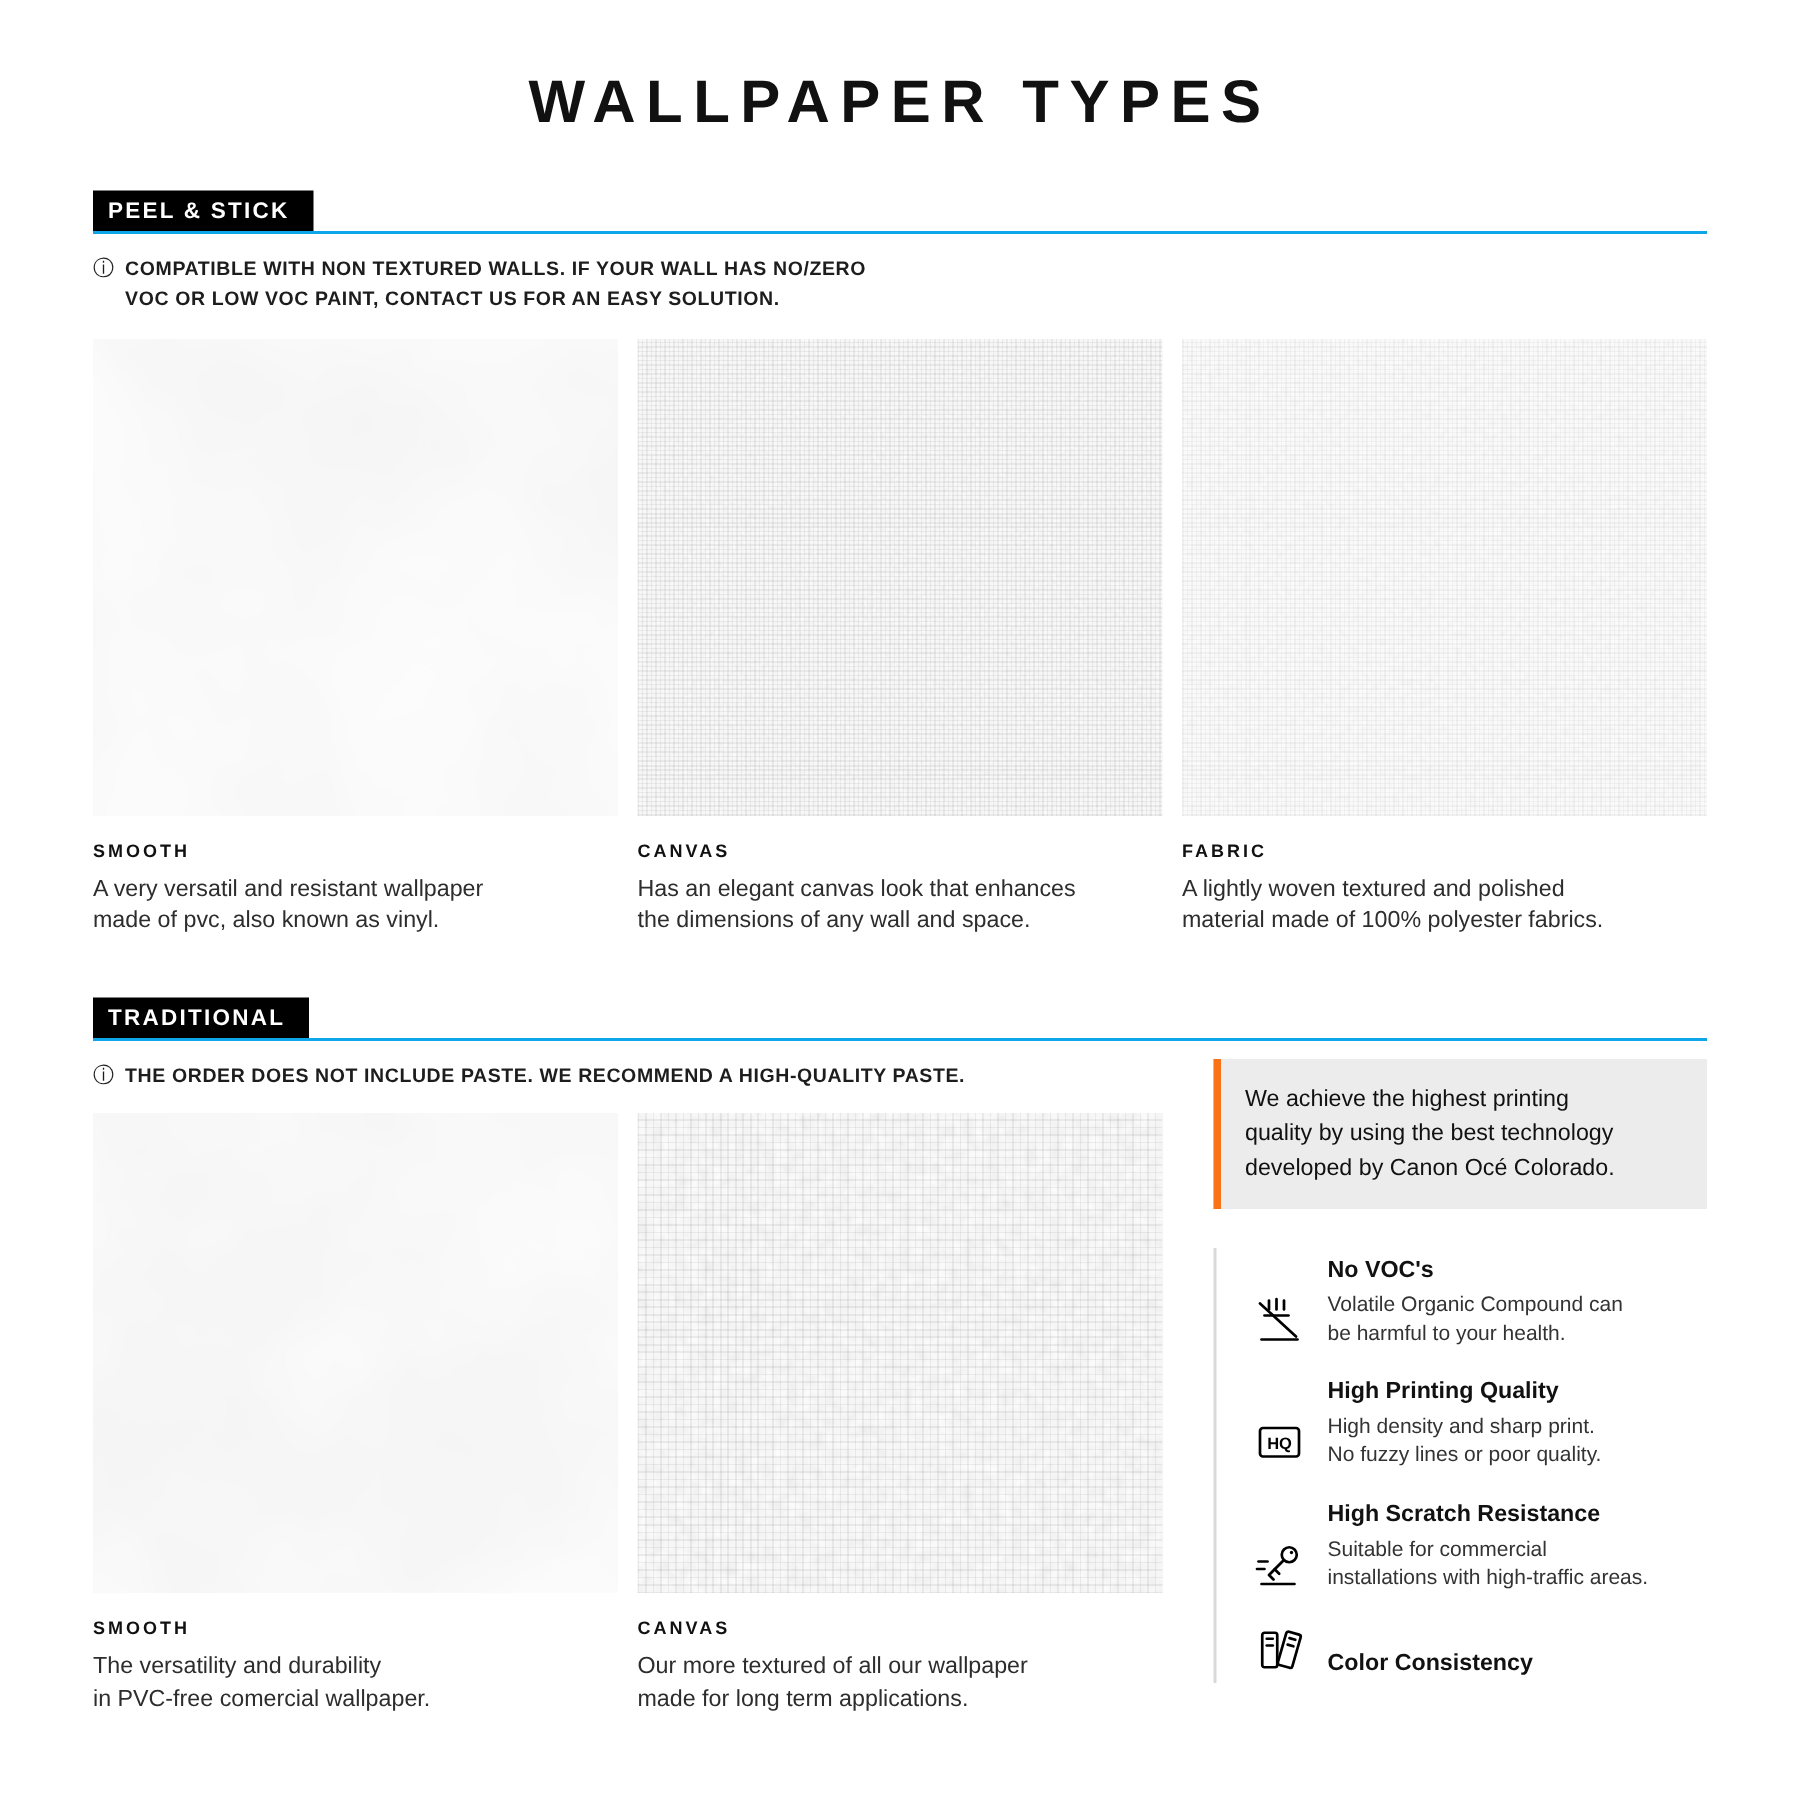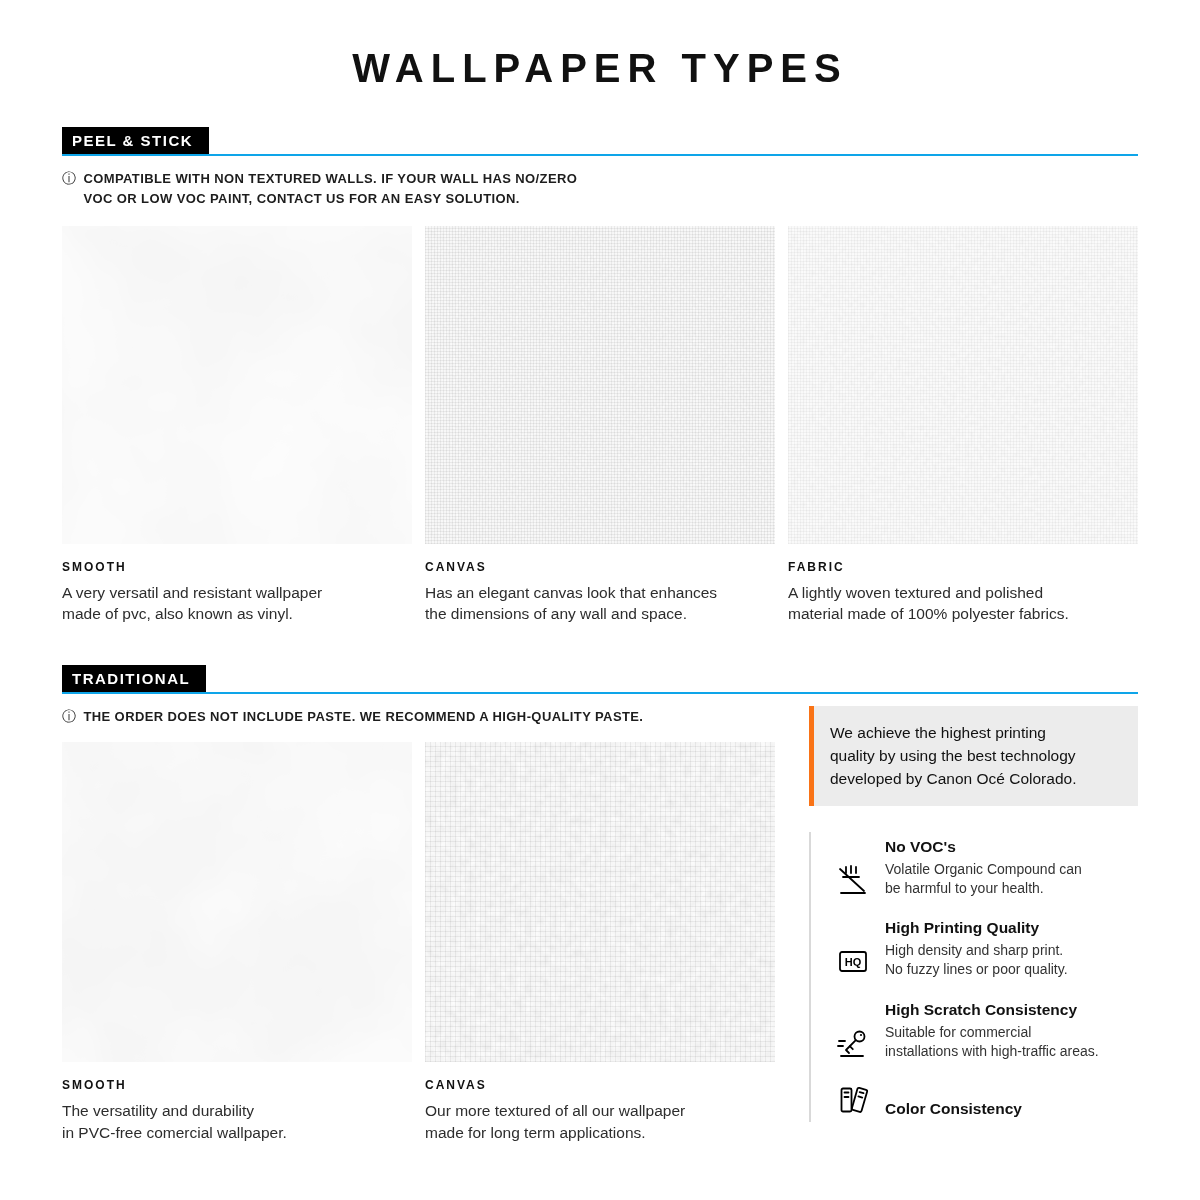--- a/index.html
+++ b/index.html
@@ -253,21 +253,21 @@
                 <circle cx="24.5" cy="11.5" r="5"></circle>
                 <circle cx="26" cy="10" r="1.1" fill="#000" stroke="none"></circle>
                 <path d="M20.8 15.2 L11 25 l3 3"></path>
                 <path d="M14.8 21.2 l3 3"></path>
                 <path d="M4 16 h6"></path>
                 <path d="M3 21 h5"></path>
                 <path d="M6 31 h22"></path>
               </g>
             </svg>
             <div>
-              <div class="feature-title">High Scratch Consistency</div>
+              <div class="feature-title">High Scratch Resistance</div>
               <div class="feature-desc pre">Suitable for commercial
 installations with high-traffic areas.</div>
             </div>
           </div>
 
           <div class="feature">
             <svg class="feature-icon" viewBox="0 0 36 36">
               <g fill="none" stroke="#000" stroke-width="1.8" stroke-linejoin="round" stroke-linecap="round">
                 <rect x="6.5" y="6.5" width="10" height="23" rx="1.5"></rect>
                 <path d="M9.5 10.5 h4"></path>

